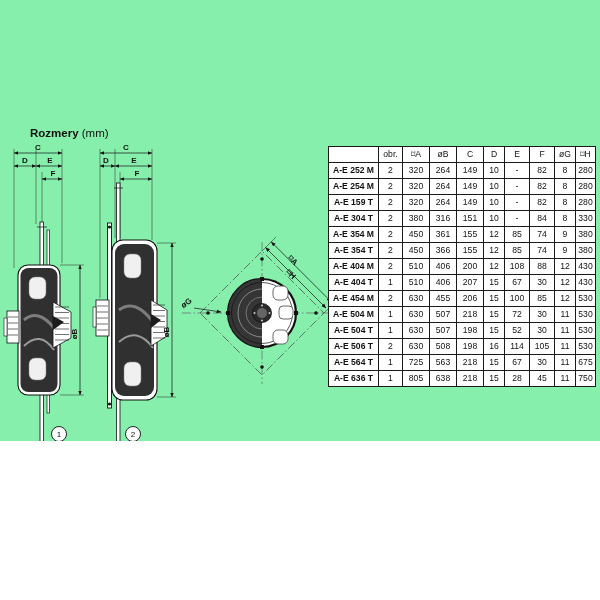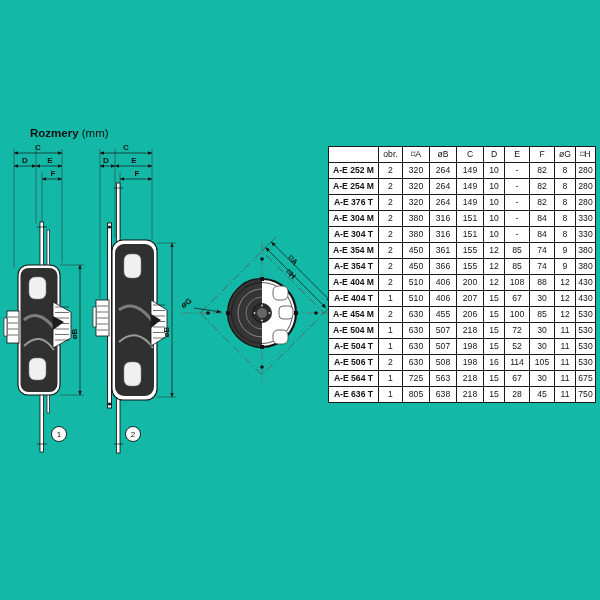--- a/index.html
+++ b/index.html
@@ -1,16 +1,16 @@
 <!DOCTYPE html>
 <html><head>
 <meta charset="utf-8">
 <style>
   html,body{margin:0;padding:0;background:#fff;}
-  .page{position:relative;width:600px;height:600px;background:#14b8a6;overflow:hidden;
+  .page{position:relative;width:600px;height:441px;background:#86efac;overflow:hidden;
         font-family:"Liberation Sans","DejaVu Sans",sans-serif;color:#111;}
   .title{position:absolute;left:30px;top:127px;font-size:11.5px;color:#111;}
   .title .b{font-weight:bold;}
   .drawing-svg{position:absolute;left:0;top:0;width:600px;height:600px;}
 
   
   .dims-table-wrap{position:absolute;left:328px;top:146px;}
   table.dims{border-collapse:collapse;table-layout:fixed;width:267px;background:#fff;}
   table.dims th, table.dims td{
      border:1px solid #1a1a1a;height:15px;padding:0 1px;
@@ -253,56 +253,44 @@
             <td>320</td>
             <td>264</td>
             <td>149</td>
             <td>10</td>
             <td>-</td>
             <td>82</td>
             <td>8</td>
             <td>280</td>
           </tr>
           <tr>
-            <td class="model">A-E 376 T</td>
+            <td class="model">A-E 159 T</td>
             <td>2</td>
             <td>320</td>
             <td>264</td>
             <td>149</td>
             <td>10</td>
             <td>-</td>
             <td>82</td>
             <td>8</td>
             <td>280</td>
           </tr>
           <tr>
-            <td class="model">A-E 304 M</td>
+            <td class="model">A-E 304 T</td>
             <td>2</td>
             <td>380</td>
             <td>316</td>
             <td>151</td>
             <td>10</td>
             <td>-</td>
             <td>84</td>
             <td>8</td>
             <td>330</td>
           </tr>
           <tr>
-            <td class="model">A-E 304 T</td>
-            <td>2</td>
-            <td>380</td>
-            <td>316</td>
-            <td>151</td>
-            <td>10</td>
-            <td>-</td>
-            <td>84</td>
-            <td>8</td>
-            <td>330</td>
-          </tr>
-          <tr>
             <td class="model">A-E 354 M</td>
             <td>2</td>
             <td>450</td>
             <td>361</td>
             <td>155</td>
             <td>12</td>
             <td>85</td>
             <td>74</td>
             <td>9</td>
             <td>380</td>

